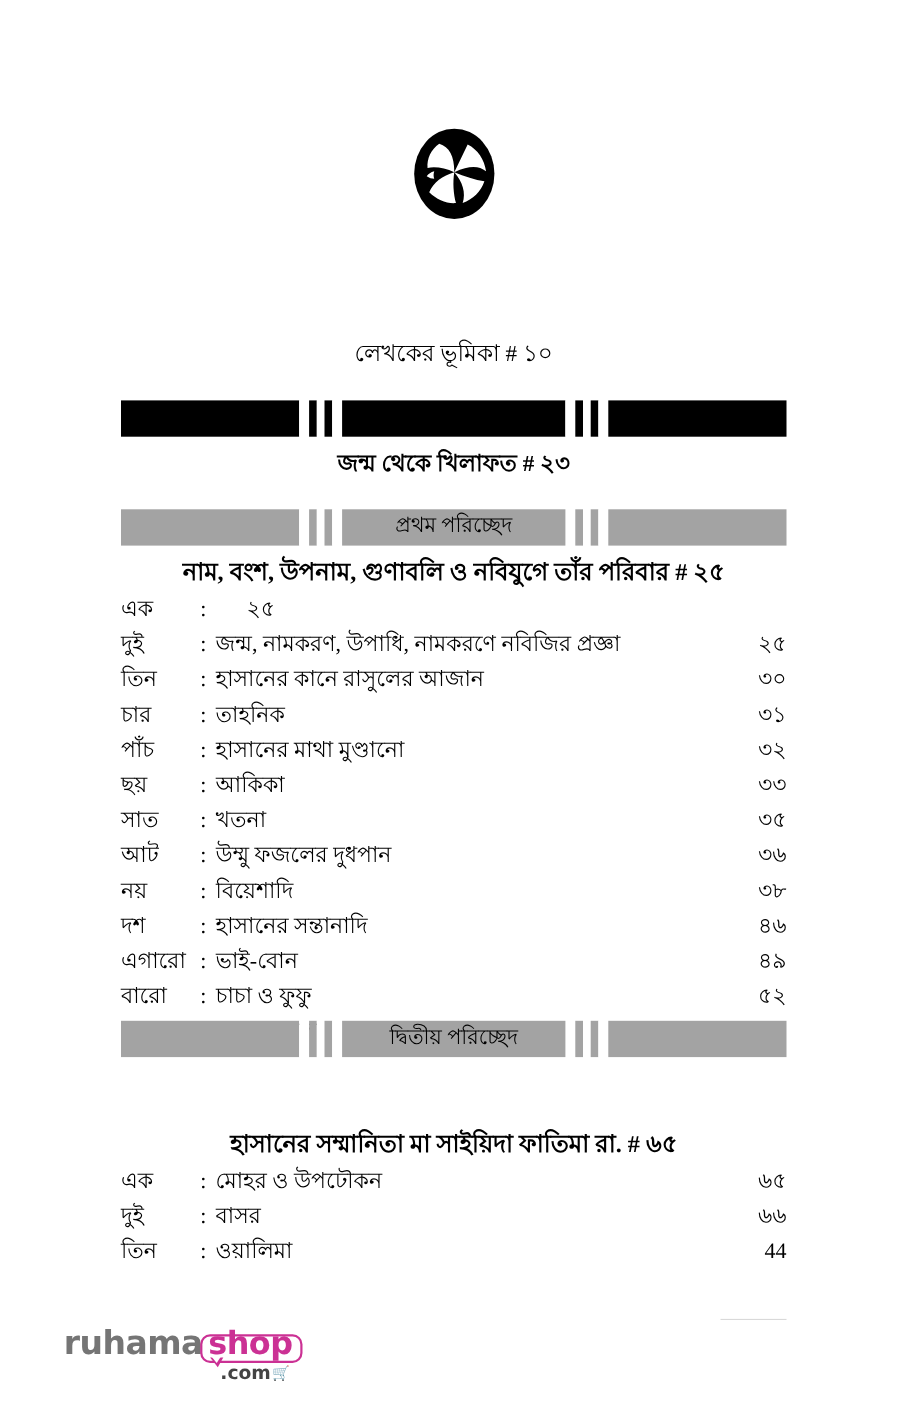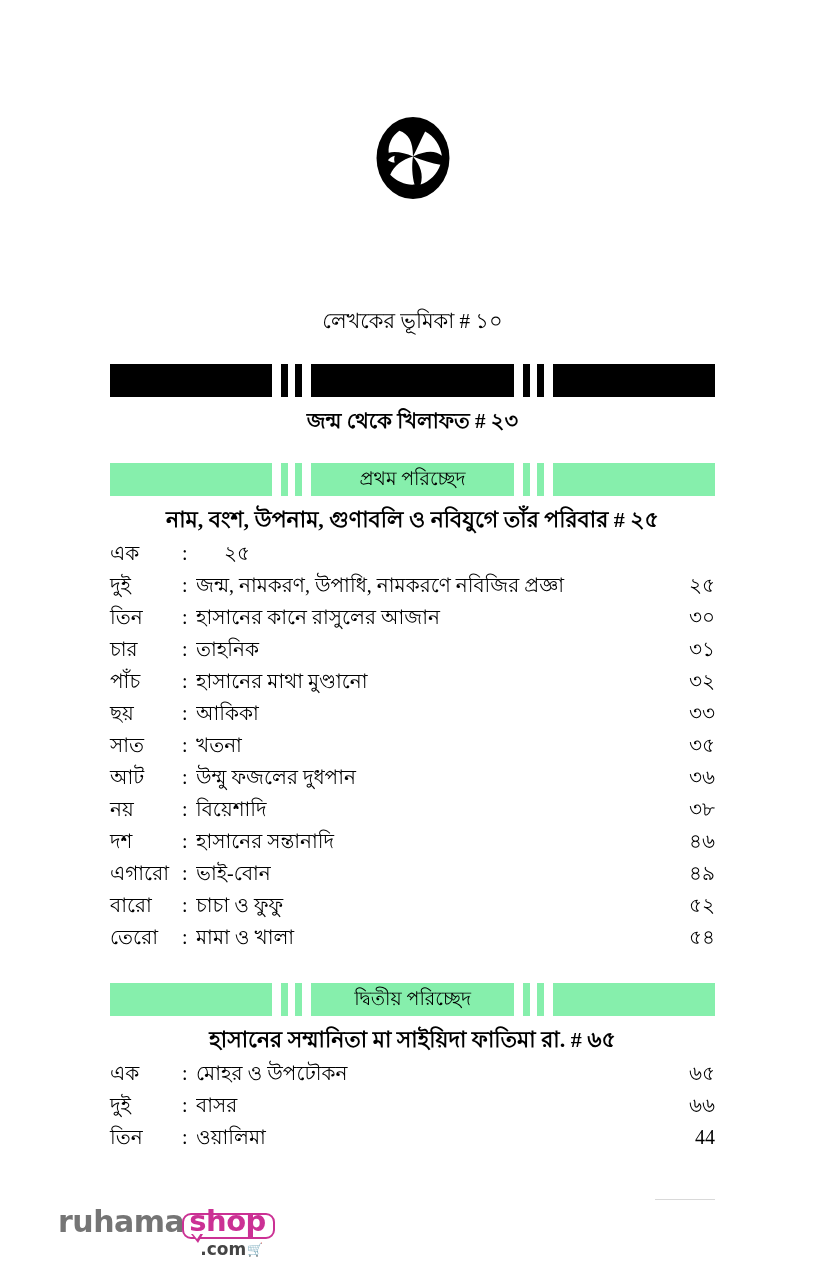--- a/index.html
+++ b/index.html
@@ -87,40 +87,40 @@
   .band .seg {
     height: 100%;
   }
   .band .gap {
     height: 100%;
     background: #ffffff;
   }
   .band-black { top: 364px; }
   .band-black .seg { background: #000000; }
 
-  .band-gray .seg { background: #86efac; }
+  .band-gray .seg { background: #a3a3a3; }
   .band-gray {
     font-size: 19px;
   }
   .band-center {
     position: relative;
     display: flex;
     align-items: center;
     justify-content: center;
     height: 100%;
   }
   .band-center .band-label {
     position: relative;
     z-index: 2;
     line-height: 1;
     padding-bottom: 2px;
   }
 
   .band-gray-1 { top: 463px; }
-  .band-gray-2 { top: 983px; }
+  .band-gray-2 { top: 928px; }
 
   
   .s-a { width: 162px; }
   .s-g1 { width: 9px; }
   .s-b { width: 7px; }
   .s-g2 { width: 7px; }
   .s-c { width: 7px; }
   .s-g3 { width: 9px; }
   .s-mid { flex: 1 1 auto; }
 

